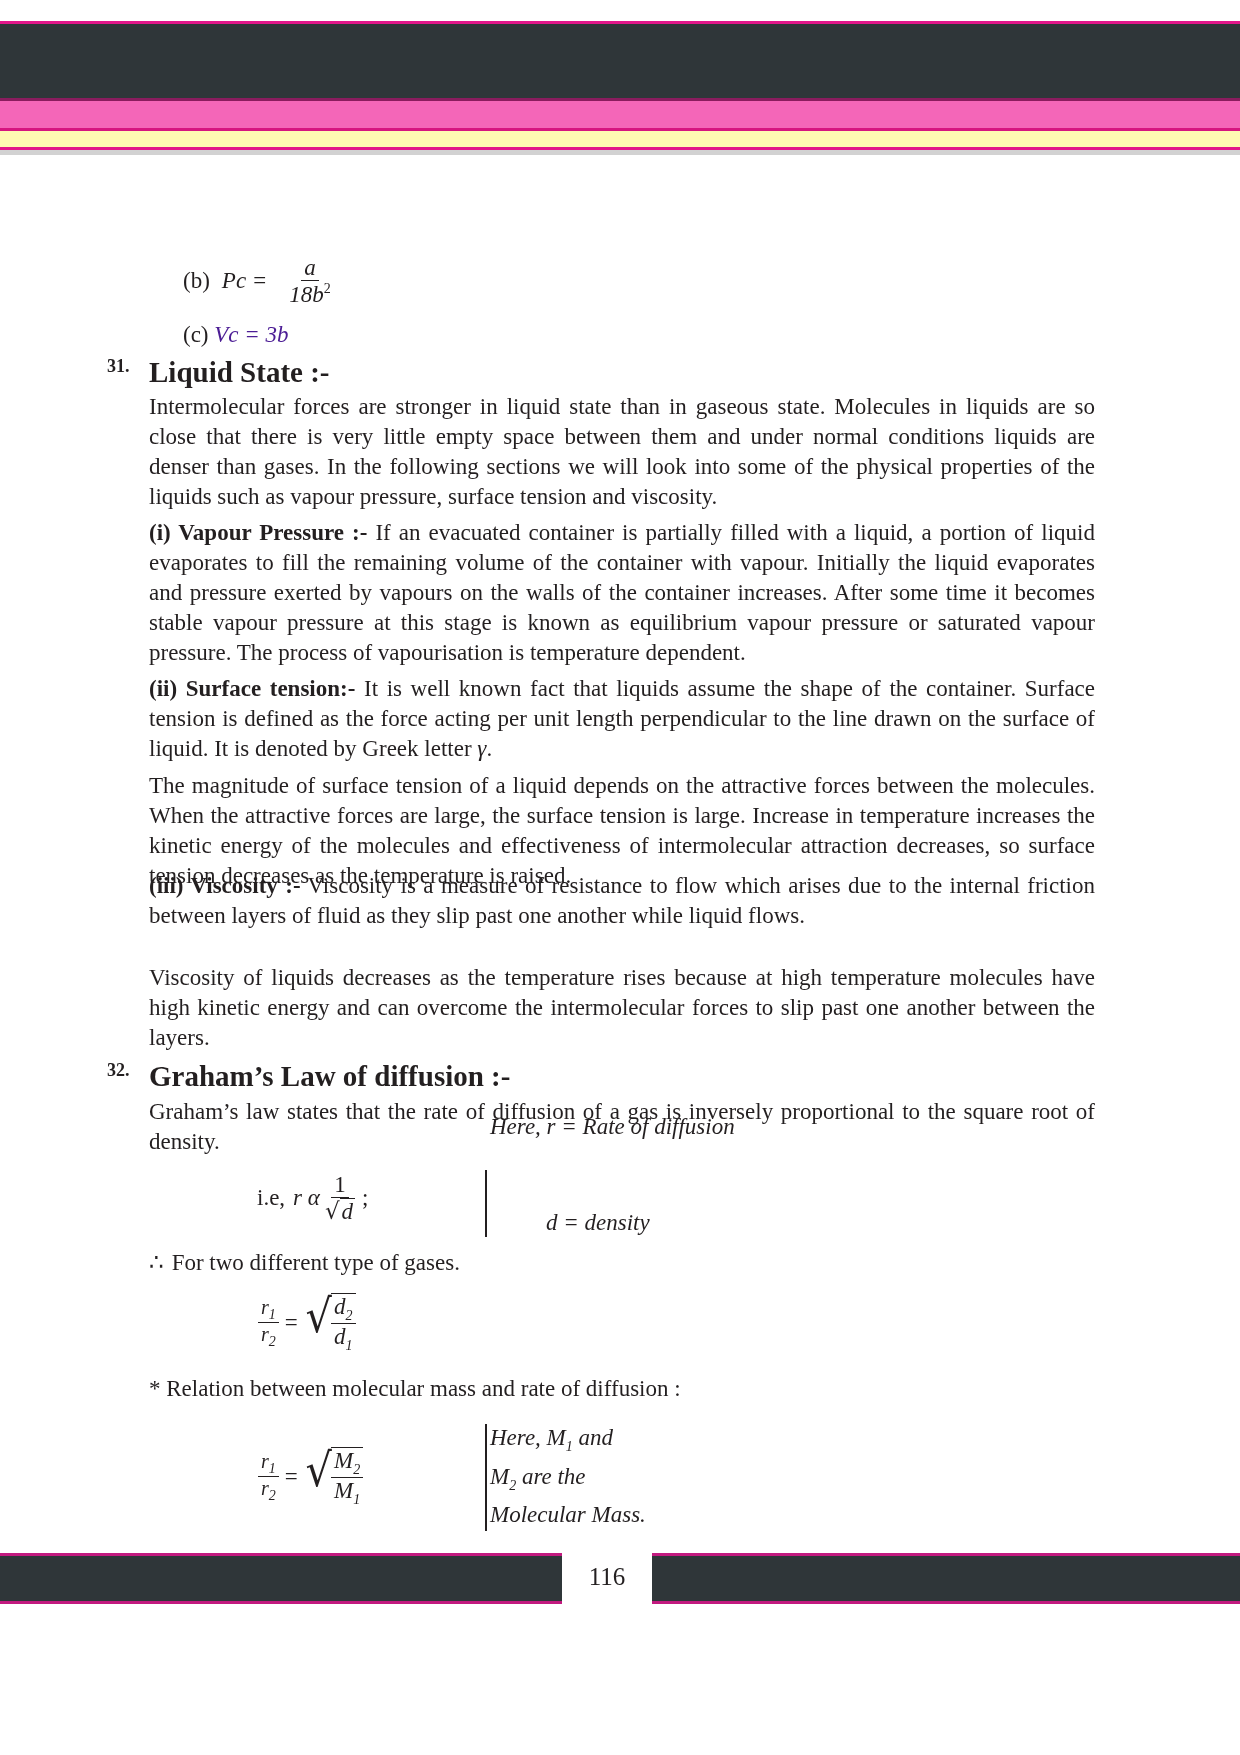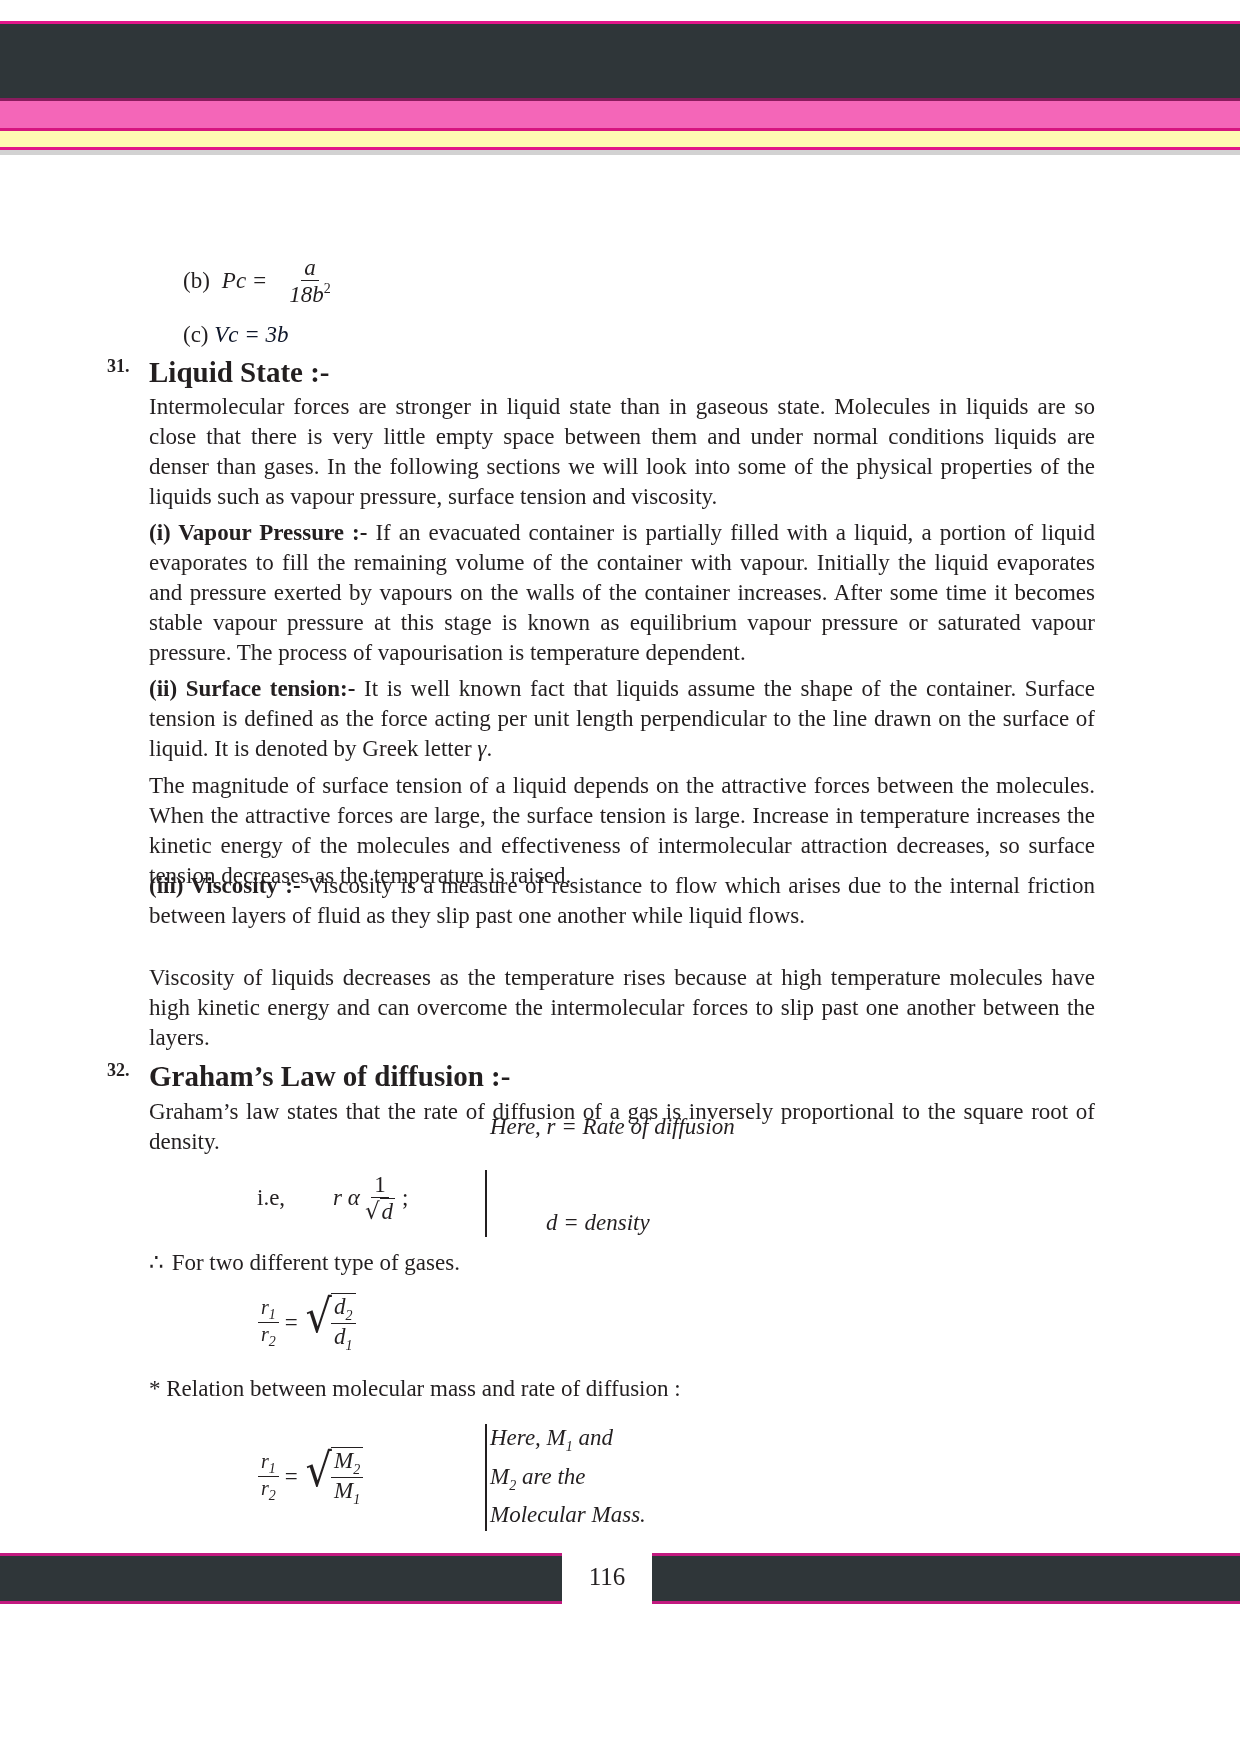--- a/index.html
+++ b/index.html
@@ -60,21 +60,21 @@
   <span style="margin-right:12px;">(b)</span>
   <span class="it" style="margin-right:19px;">Pc =</span>
   <span class="frac">
     <span class="n it">a</span>
     <span class="d"><span class="it">18b</span><sup>2</sup></span>
   </span>
 </div>
 
 <div class="abs txt" style="left:183px; top:320px;">
   <span>(c)</span>
-  <span class="it" style="color:#0f172a;">Vc = 3b</span>
+  <span class="it" style="color:#4c1d95;">Vc = 3b</span>
 </div>
 
 <div class="abs" style="top:356px; left:0; width:1240px;">
   <span class="num">31.</span>
   <span class="abs heading" style="left:149px;">Liquid State :-</span>
 </div>
 
 <div class="abs para" style="top:392px;">
   <span>Intermolecular forces are stronger in liquid state than in gaseous state. Molecules in liquids are so close that there is very little empty space between them and under normal conditions liquids are denser than gases. In the following sections we will look into some of the physical properties of the liquids such as vapour pressure, surface tension and viscosity.</span>
 </div>
@@ -102,22 +102,22 @@
 <div class="abs" style="top:1060px; left:0; width:1240px;">
   <span class="num">32.</span>
   <span class="abs heading" style="left:149px;">Graham’s Law of diffusion :-</span>
 </div>
 
 <div class="abs para" style="top:1097px;">
   <span>Graham’s law states that the rate of diffusion of a gas is inversely proportional to the square root of density.</span>
 </div>
 
 <div class="abs txt" style="left:257px; top:1172px; display:flex; align-items:center;">
-  <span style="margin-right:0;">i.e,</span>
-  <span class="it" style="margin-right:2px;margin-left:48px;">r α</span>
+  <span style="margin-right:8px;">i.e,</span>
+  <span class="it" style="margin-right:2px;">r α</span>
   <span class="frac">
     <span class="n">1</span>
     <span class="d" style="display:inline-flex;align-items:flex-end;">
       <span style="font-family:'DejaVu Serif',serif;">√</span>
         <span class="it" style="border-top:1.5px solid #231f20;padding:0 2px;">d</span>
     </span>
   </span>
   <span style="margin-left:4px;">;</span>
 </div>
 

